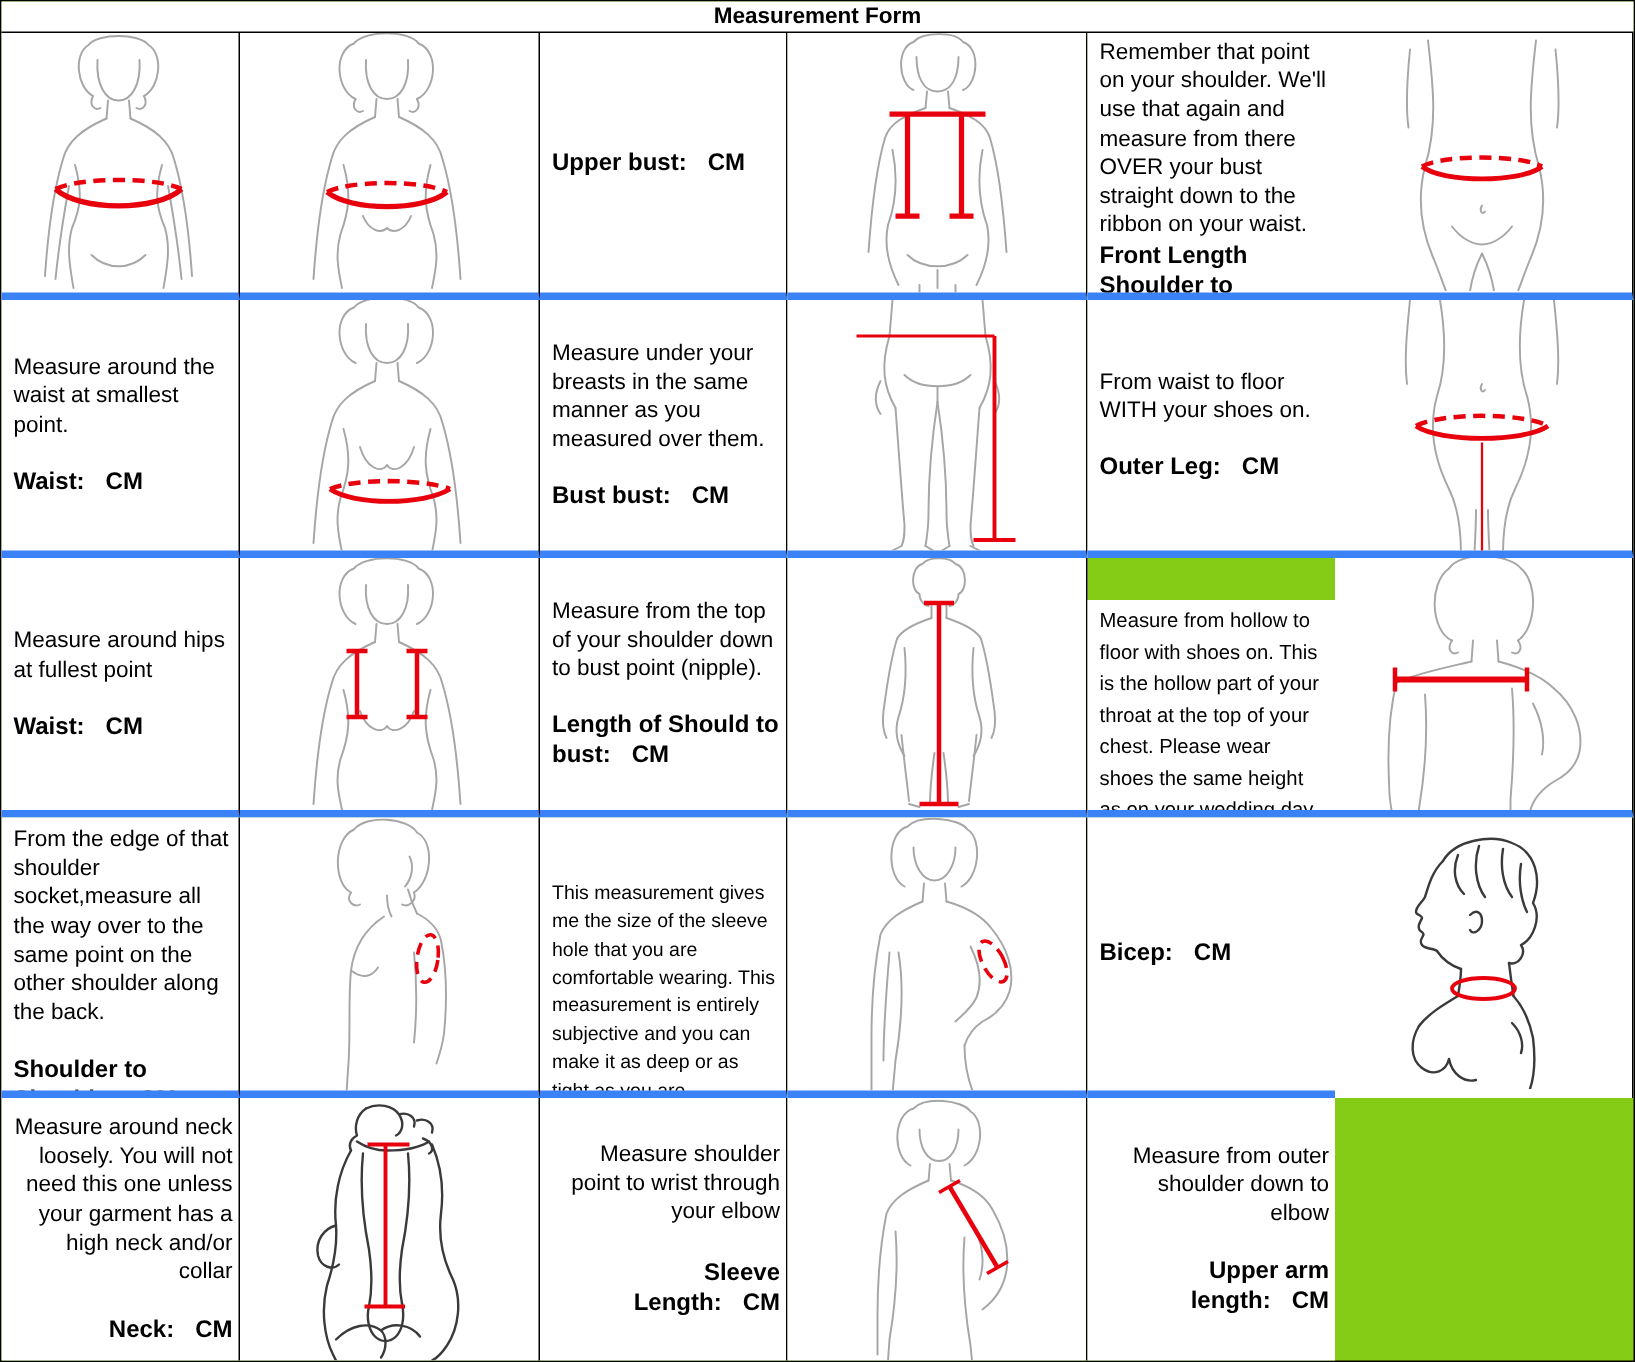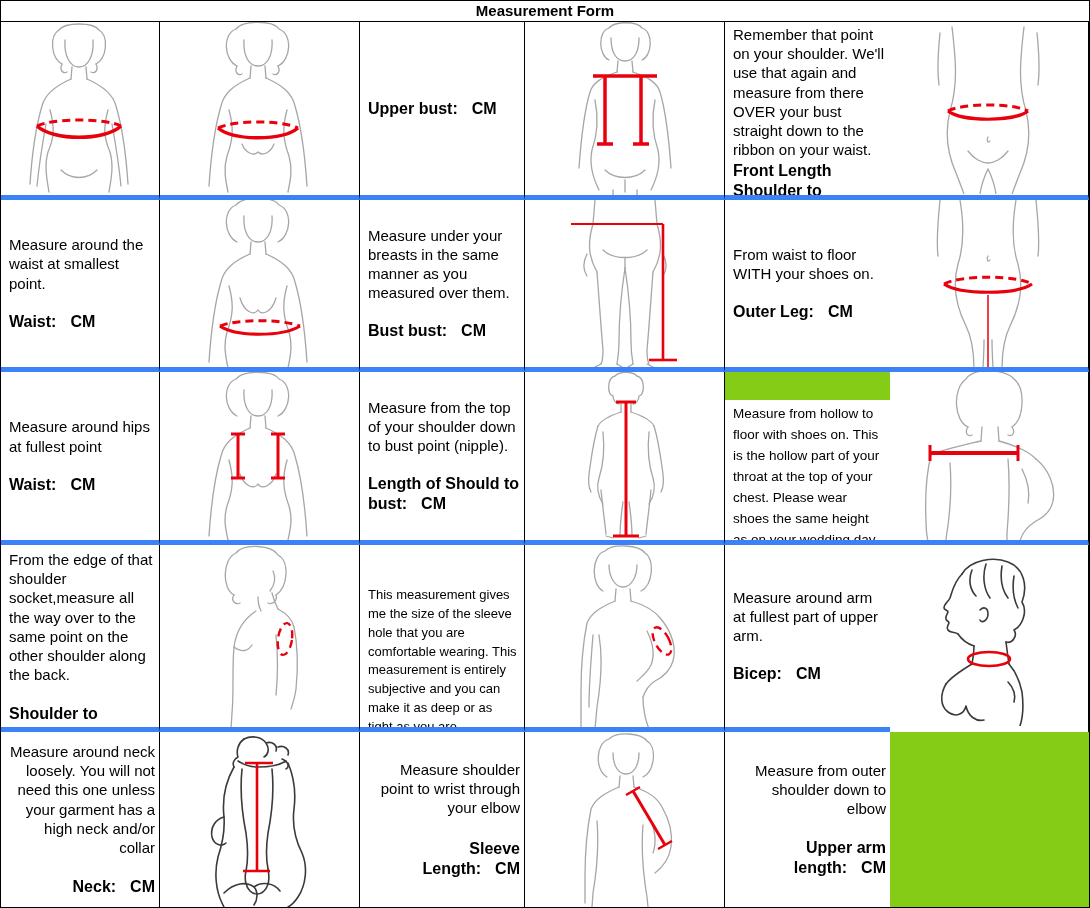--- a/index.html
+++ b/index.html
@@ -259,21 +259,20 @@
       <path class="s" d="M72,58 C58,64 48,70 44,80 C40,100 38,124 38,148 L38,186"></path>
       <path class="s" d="M50,92 C48,116 46,140 46,164"></path>
       <path class="s" d="M88,58 C102,62 112,68 118,76 C128,88 134,104 130,118 C127,128 120,134 112,138 C106,142 102,148 100,154"></path>
       <path class="s" d="M104,88 C110,100 112,112 108,122 C104,130 98,134 94,138"></path>
       <path class="s" d="M56,92 C60,116 58,140 54,164 L52,186"></path>
       <path class="s" d="M100,154 C100,164 102,176 106,186"></path>
       <ellipse class="rd" stroke-width="2.4" stroke-dasharray="5 4" cx="119" cy="98" rx="7" ry="15" transform="rotate(-28 119 98)"></ellipse>
     </svg>
   </div>
   <div class="cell text-cell nr">
-    <p class="body">Measure around arm at fullest part of upper arm.</p>
     <p class="label"><span>Bicep:</span><span class="unit">CM</span></p>
   </div>
 
   <div class="cell fig-cell nb">
     <svg class="dark" width="158" height="174" viewBox="0 0 158 174">
       <path class="s" d="M52,22 C44,30 42,40 40,46 C38,50 34,52 34,56 C34,58 38,58 38,60 C37,63 35,64 36,67 C36,69 39,69 39,71 C38,74 36,75 38,78 C40,81 46,80 48,82"></path>
       <path class="s" d="M48,82 C52,88 58,92 64,94"></path>
       <path class="s" d="M52,22 C60,8 84,4 98,10 C114,16 118,34 112,50 C118,60 112,74 104,78 C108,84 102,92 96,90"></path>
       <path class="s" d="M62,18 C58,28 60,38 66,44 M76,12 C72,24 74,38 80,46 M92,14 C90,26 92,38 98,46 M104,24 C102,36 104,48 108,56"></path>
       <path class="s" d="M70,58 C74,54 78,56 78,62 C78,68 72,72 70,68"></path>

